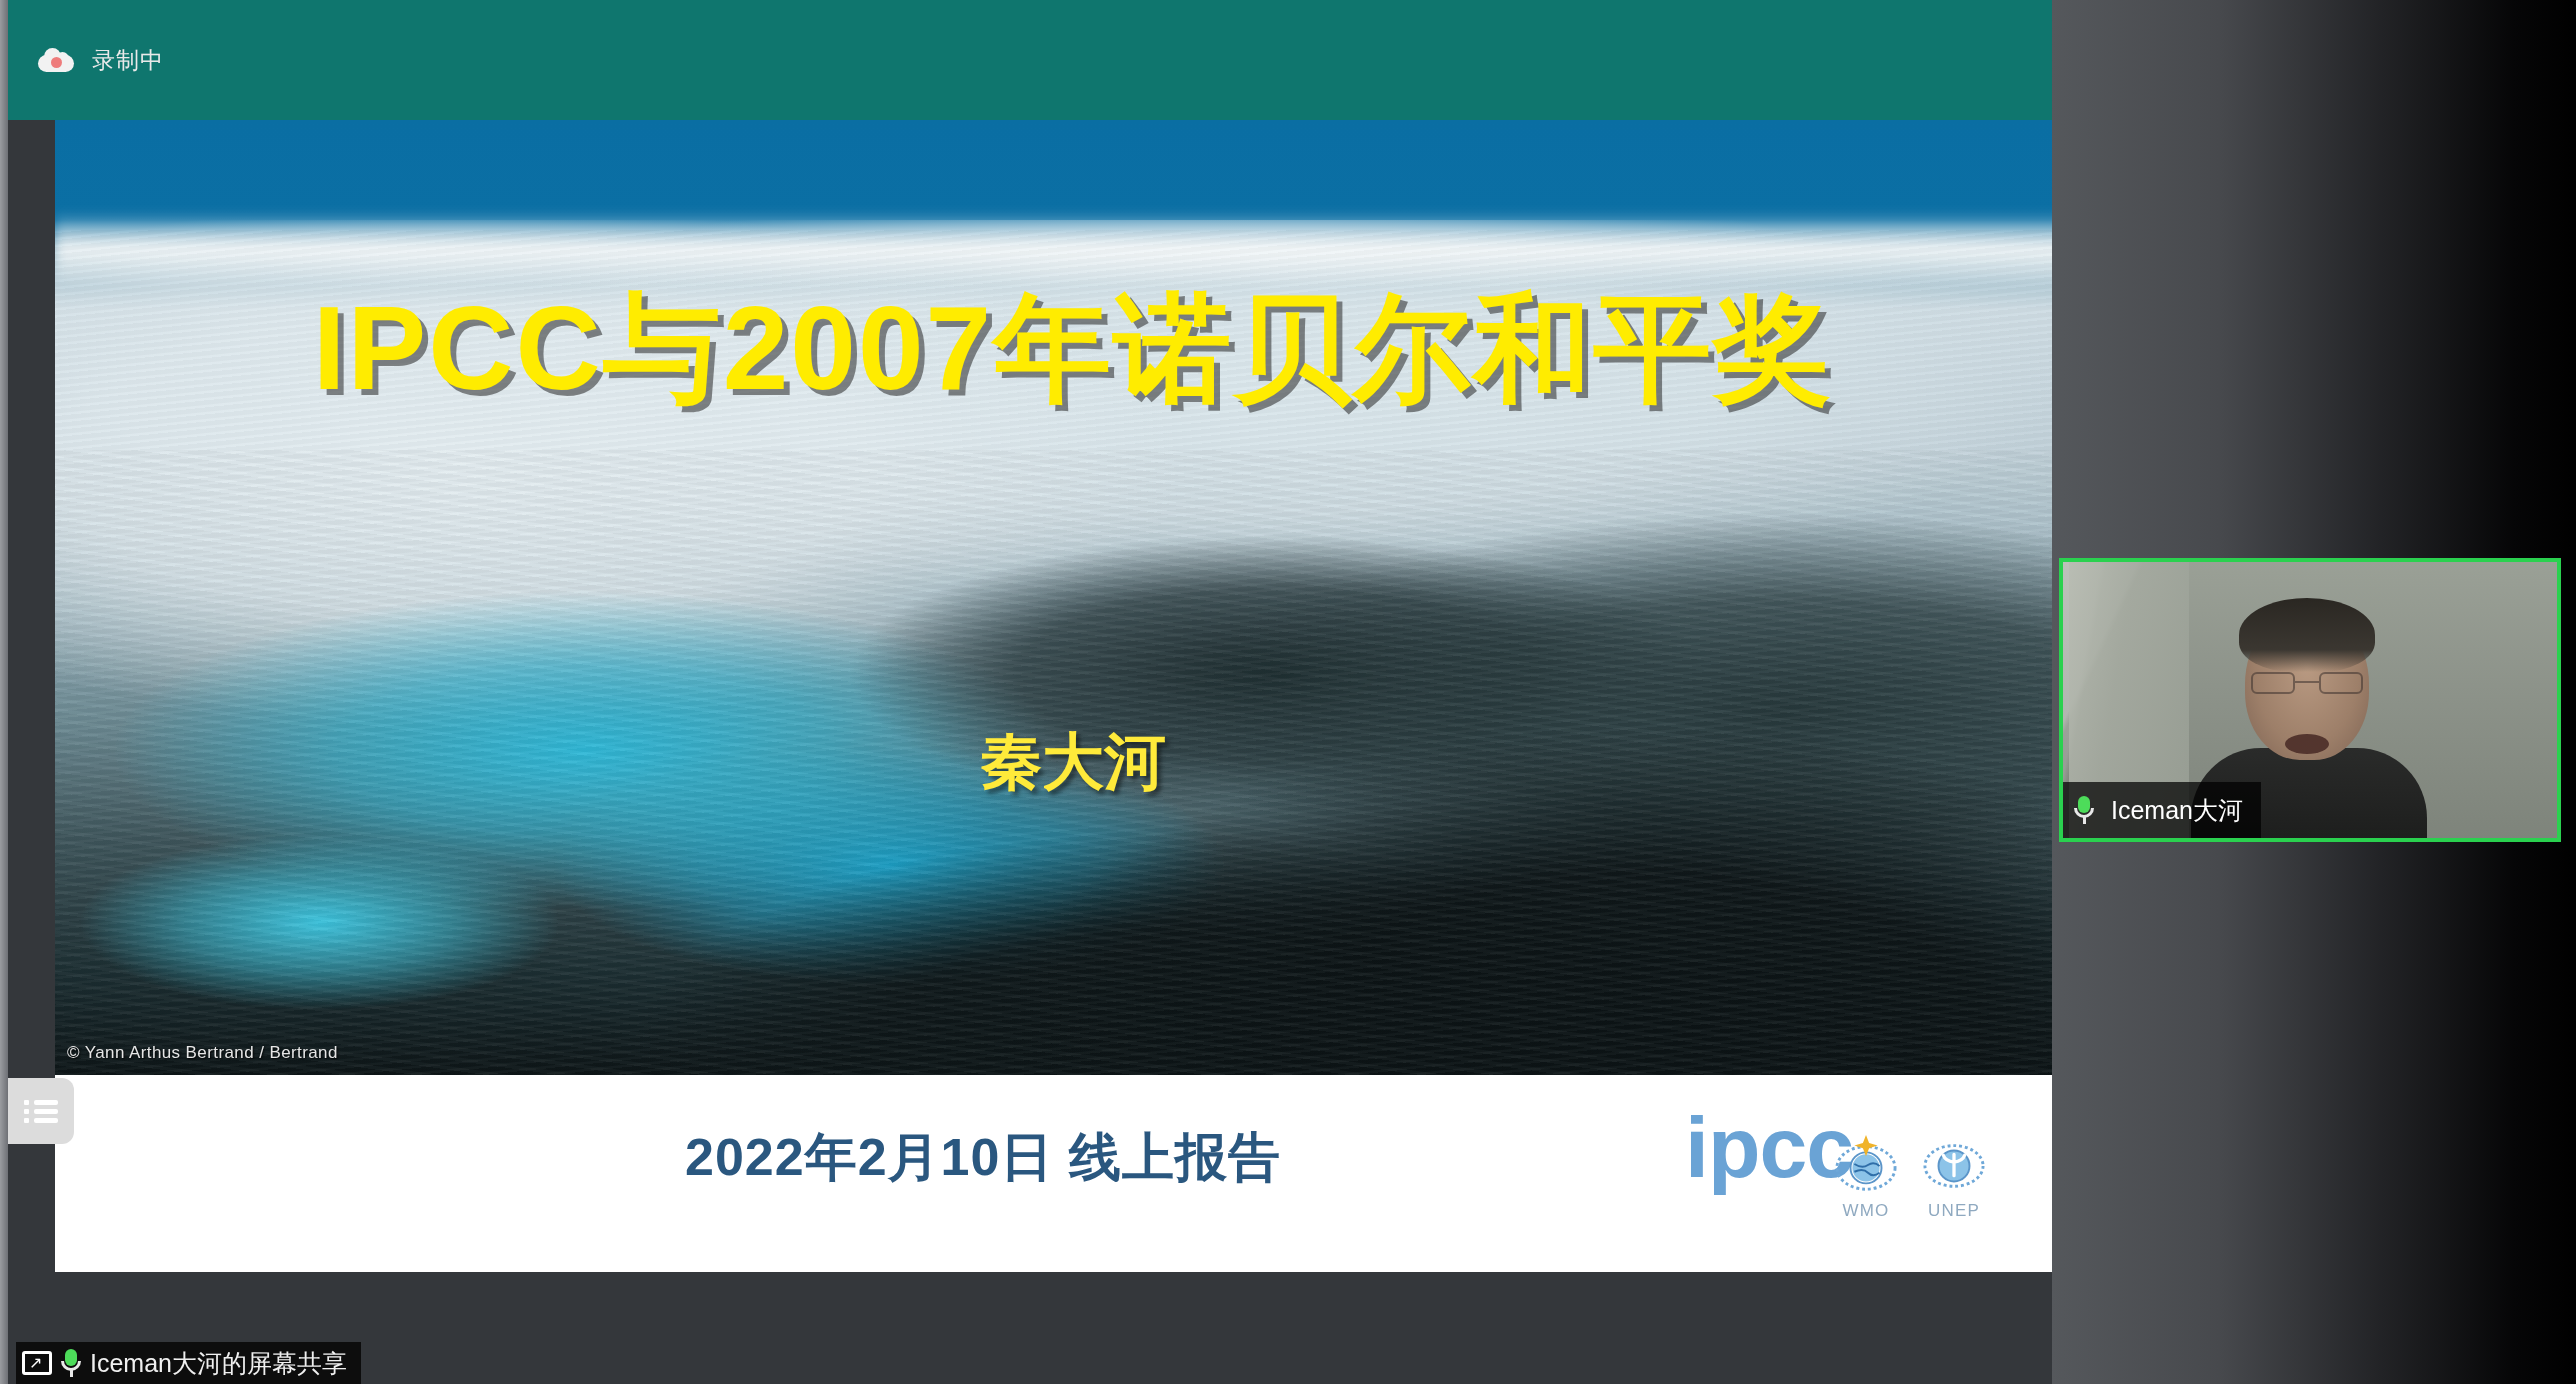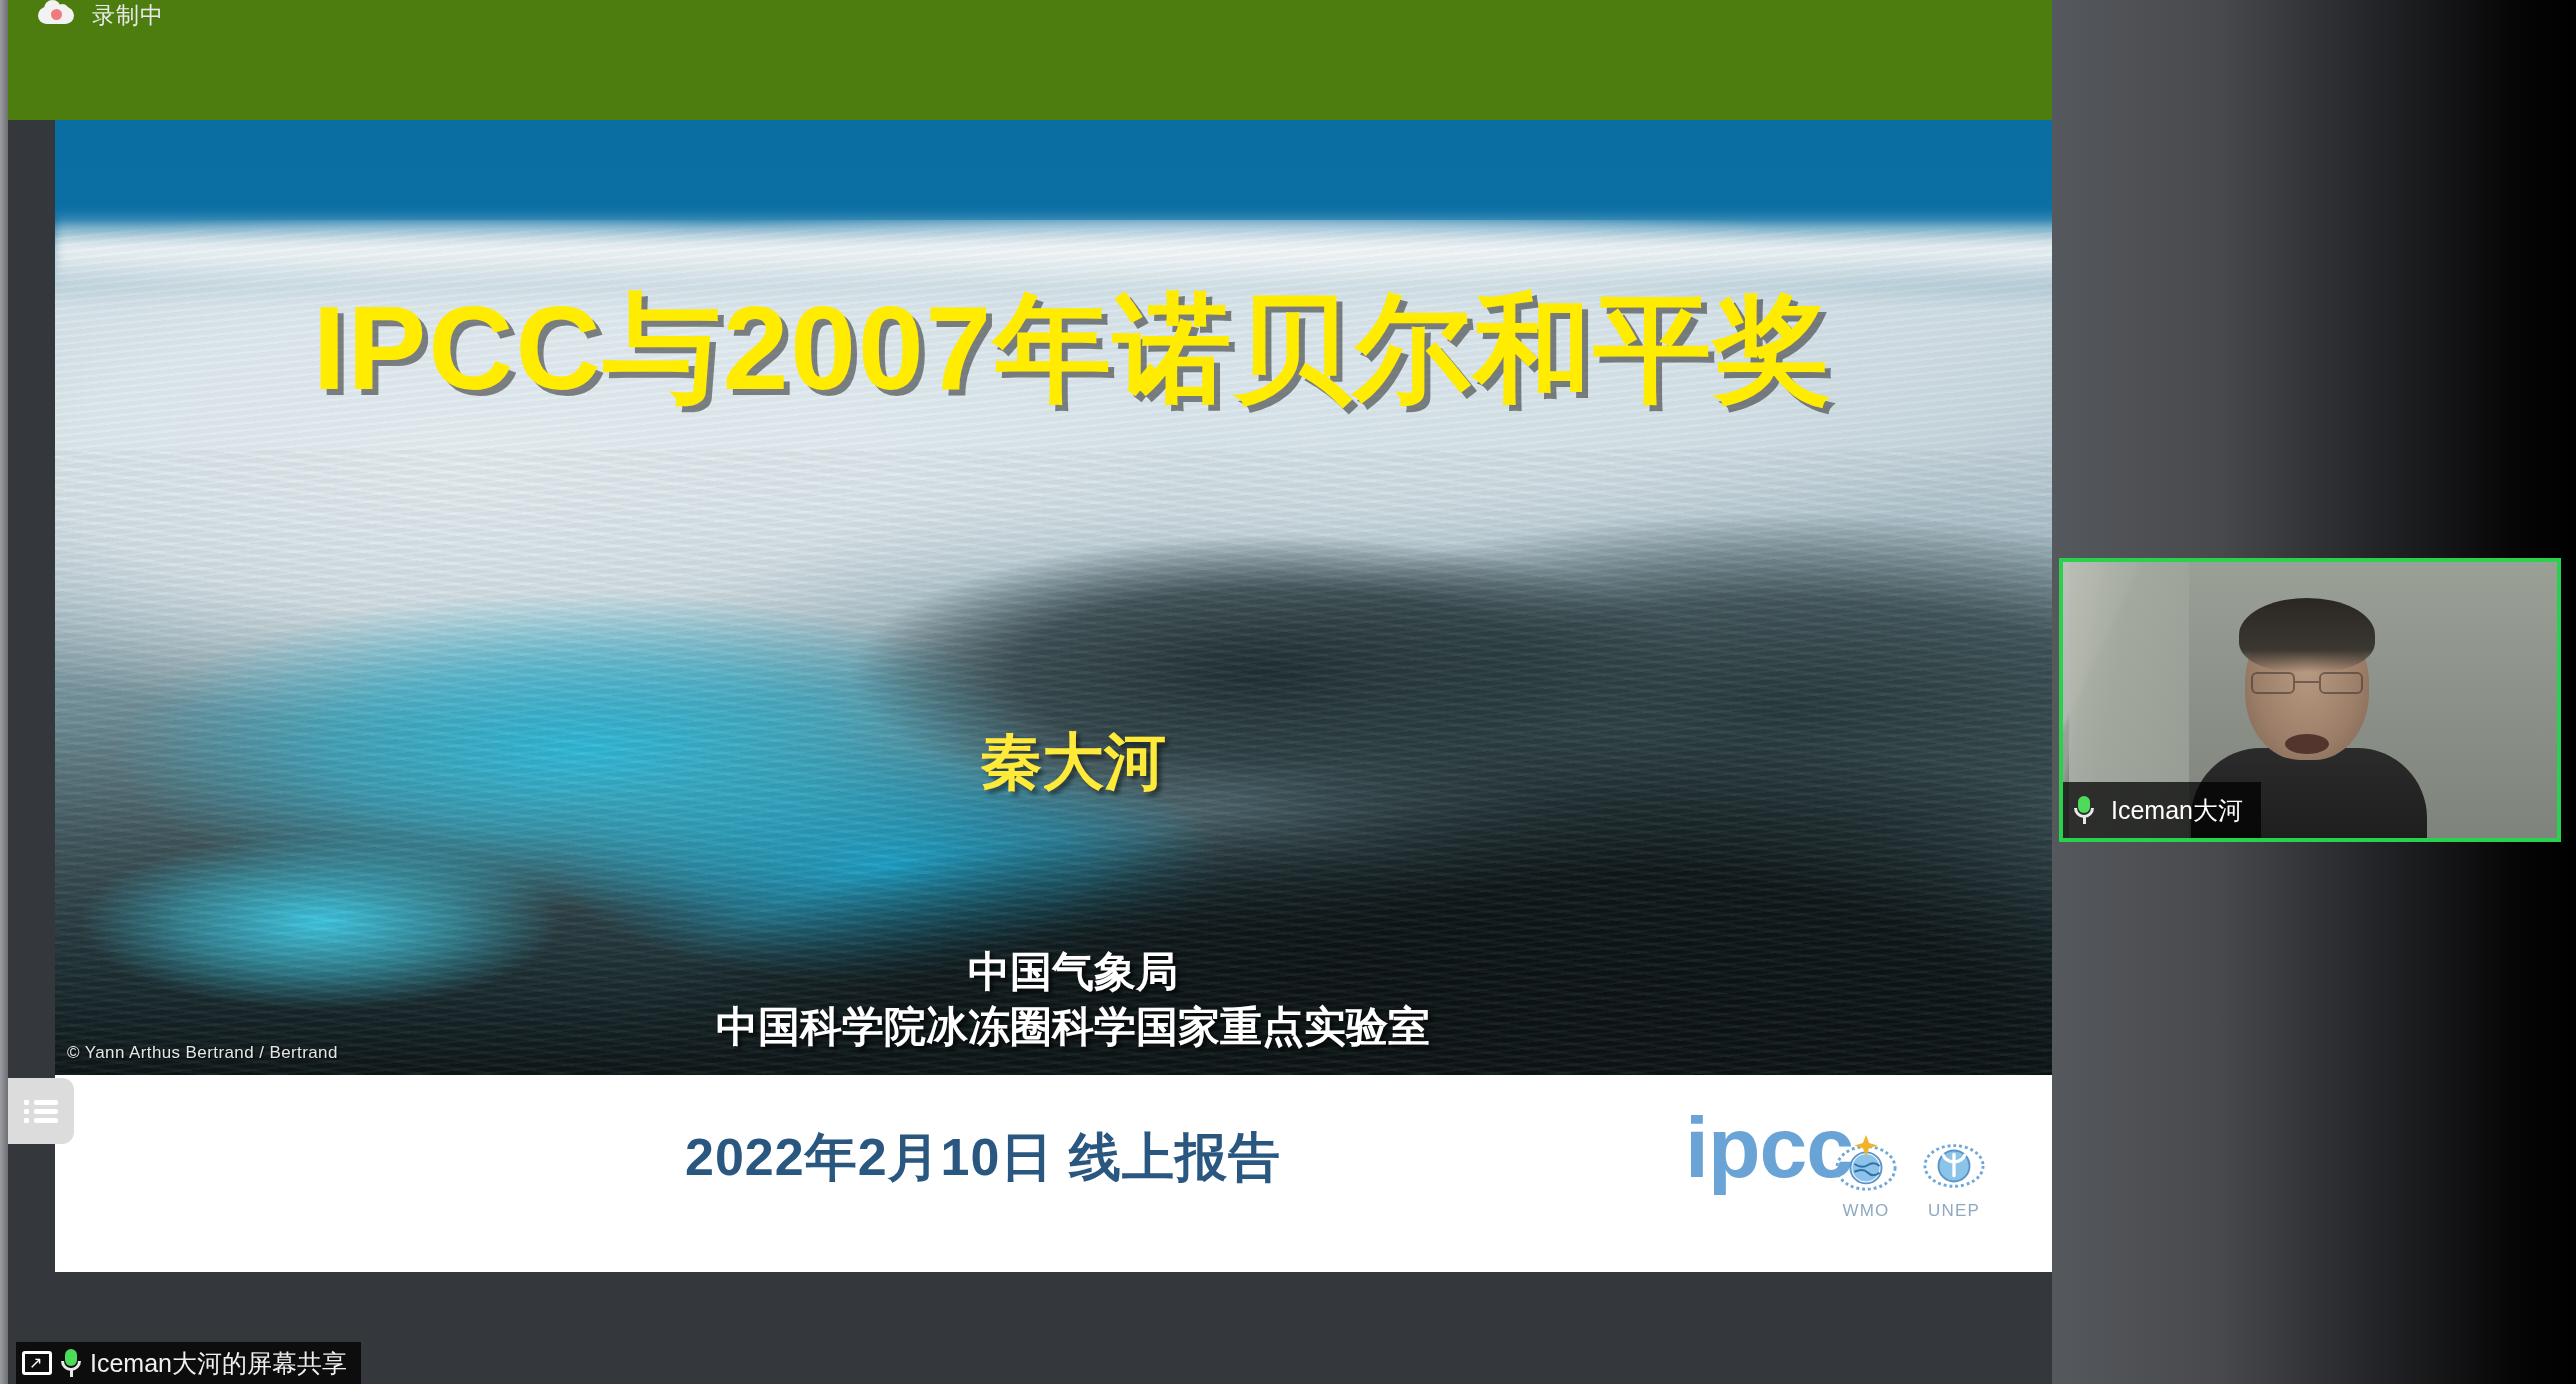--- a/index.html
+++ b/index.html
@@ -16,22 +16,22 @@
 
   
   .stage {
     position:absolute; left:8px; top:0; width:2044px; height:1384px;
     background:#34373b;
   }
 
   
   .rec-bar {
     position:absolute; left:0; top:0; width:2044px; height:120px;
-    background:#4d7c0f;
-    display:flex; align-items:flex-start; padding-left:30px; gap:18px;
+    background:#0f766e;
+    display:flex; align-items:center; padding-left:30px; gap:18px;
   }
   .cloud-rec-icon { position:relative; width:36px; height:24px; }
   .cloud-rec-icon .cloud {
     position:absolute; left:0; bottom:0; width:36px; height:17px;
     background:#f2f2f2; border-radius:9px 9px 9px 9px;
   }
   .cloud-rec-icon .puff1 {
     position:absolute; left:6px; top:0; width:17px; height:17px;
     background:#f2f2f2; border-radius:50%;
   }
@@ -286,24 +286,20 @@
       <div class="photo">
         <div class="sky"></div>
         <div class="cloudline"></div>
         <div class="striations"></div>
         <div class="striations2"></div>
 
         <div class="slide-title">IPCC与2007年诺贝尔和平奖</div>
 
         <div class="slide-author">秦大河</div>
 
-        <div class="slide-affil">
-          <div class="l1">中国气象局</div>
-          <div class="l2">中国科学院冰冻圈科学国家重点实验室</div>
-        </div>
 
         <div class="photo-credit">© Yann Arthus Bertrand / Bertrand</div>
       </div>
 
       <div class="slide-footer">
         <div class="footer-date">2022年2月10日  线上报告</div>
 
         <div class="ipcc-logo">
           <div class="ipcc-word">ipcc</div>
 

